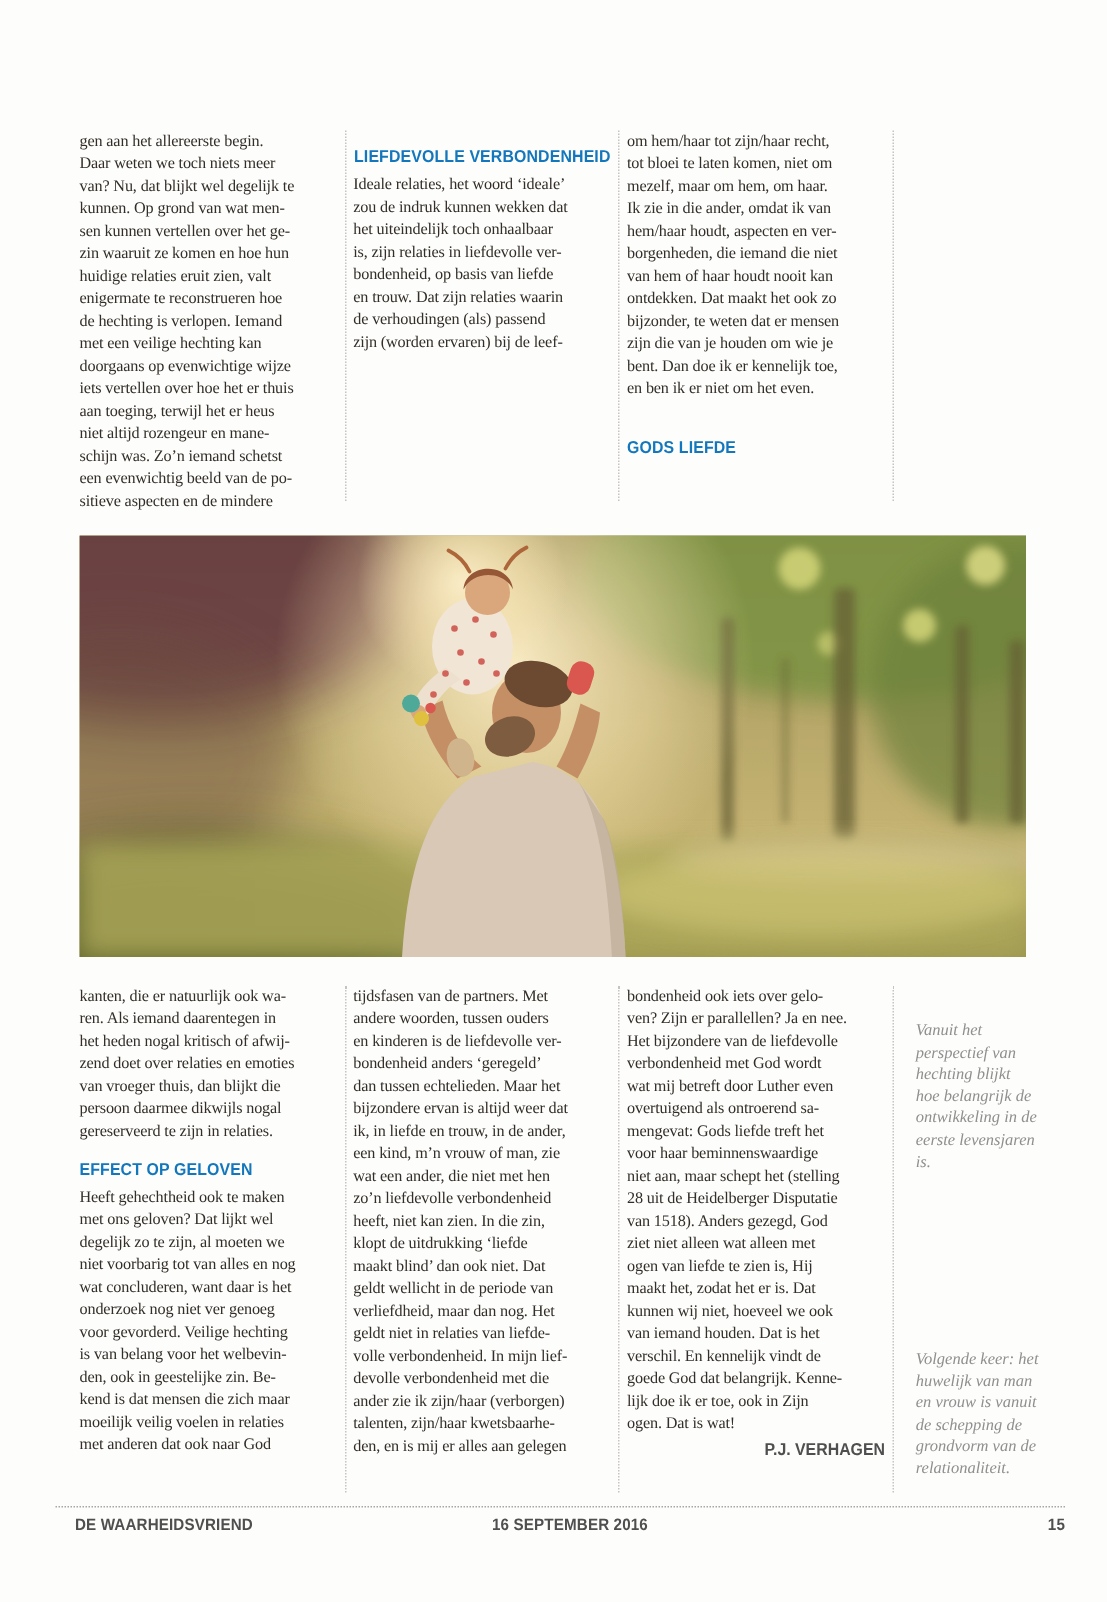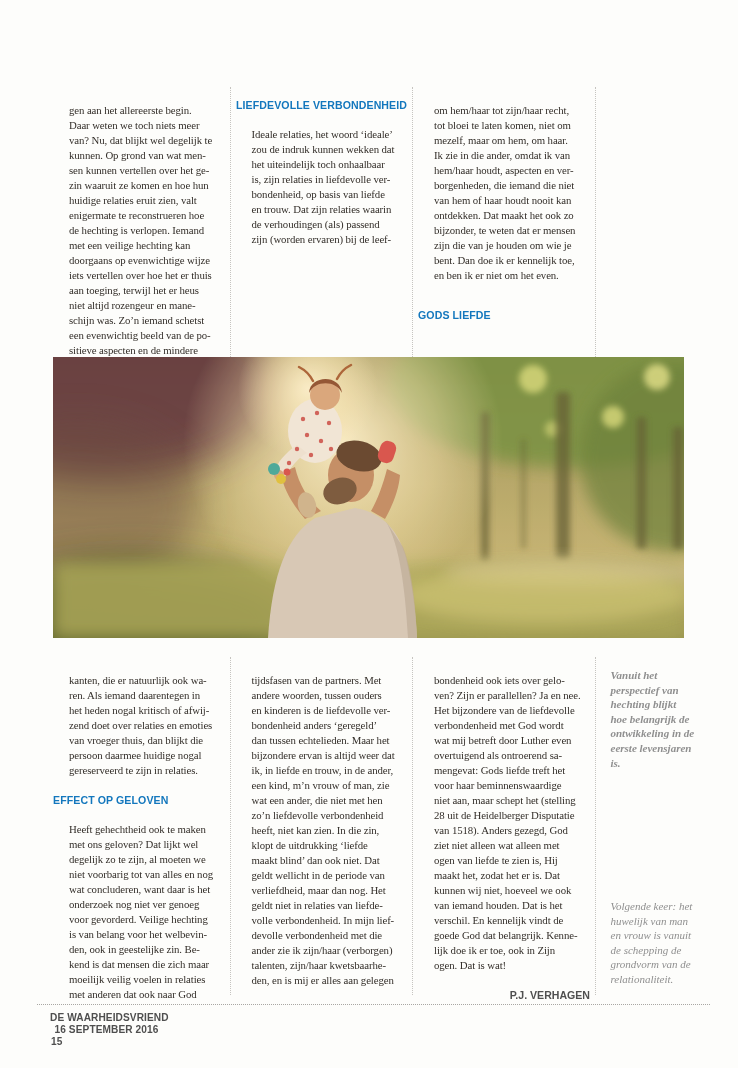--- a/index.html
+++ b/index.html
@@ -17,61 +17,61 @@
   .row{position:absolute;display:flex;}
   .row-top{left:53px;top:87px;width:537px;}
   .row-bottom{left:53px;top:657px;width:657px;height:348px;}
   .col{width:172px;flex:0 0 172px;}
   .colsep{flex:0 0 10.5px;display:flex;justify-content:center;}
   .colsep::before{content:"";border-left:1px dotted #c6c4c0;height:97%;}
   .margincol{flex:0 0 109px;position:relative;}
 
   .body-text{
     font-size:10.8px;line-height:15px;letter-spacing:-0.1px;
-    white-space:pre;margin:16px;
+    white-space:pre;margin:0;
   }
   .heading{
     font-family:"Liberation Sans", sans-serif;
     font-weight:bold;font-size:11.5px;letter-spacing:0.1px;
     color:#1377bd;margin:12px 0 5px 0;
     transform:scaleX(0.92);transform-origin:left center;
     white-space:pre;
   }
   .heading.mt-lg{margin-top:26px;}
   .author{
     font-family:"Liberation Sans", sans-serif;
     font-weight:bold;font-size:11.5px;color:#4f4f4f;
     text-align:right;margin-top:4px;
     transform:scaleX(0.92);transform-origin:right center;
     white-space:pre;
   }
   .margin-note{
     font-size:11px;line-height:14.6px;font-style:italic;
     color:#8f8f8f;white-space:pre;position:absolute;left:10px;right:0;
   }
-  .note1{top:0;font-weight:bold;}
+  .note1{top:12px;}
   .note2{top:231px;}
 
   
   .photo{
     position:absolute;left:53px;top:357px;width:631px;height:281px;
     overflow:hidden;background:#b0a569;
   }
   .photo svg{display:block;}
 
   
   .footer-rule{
     position:absolute;left:37px;right:28px;top:1004px;
     border-top:1px dotted #a9a7a3;height:0;
   }
   .footer{
     position:absolute;left:50px;right:28px;top:1011px;
-    display:flex;align-items:flex-start;
+    display:flex;align-items:center;
     font-family:"Liberation Sans", sans-serif;
-    font-weight:bold;font-size:11px;color:#4f4f4f;letter-spacing:0.1px;flex-direction:column;
+    font-weight:bold;font-size:11px;color:#4f4f4f;letter-spacing:0.1px;
   }
   .footer .f-left{flex:1;text-align:left;transform:scaleX(0.92);transform-origin:left center;}
   .footer .f-center{flex:1;text-align:center;transform:scaleX(0.92);transform-origin:center center;}
   .footer .f-right{flex:1;text-align:right;transform:scaleX(0.92);transform-origin:right center;}
 </style>
 </head>
 <body>
 
 <div class="page">
 
@@ -224,21 +224,21 @@
     </svg>
   </div>
 
   <div class="row row-bottom">
     <div class="col">
       <p class="body-text">kanten, die er natuurlijk ook wa-
 ren. Als iemand daarentegen in
 het heden nogal kritisch of afwij-
 zend doet over relaties en emoties
 van vroeger thuis, dan blijkt die
-persoon daarmee huidige nogal
+persoon daarmee dikwijls nogal
 gereserveerd te zijn in relaties.</p>
       <h2 class="heading">EFFECT OP GELOVEN</h2>
       <p class="body-text">Heeft gehechtheid ook te maken
 met ons geloven? Dat lijkt wel
 degelijk zo te zijn, al moeten we
 niet voorbarig tot van alles en nog
 wat concluderen, want daar is het
 onderzoek nog niet ver genoeg
 voor gevorderd. Veilige hechting
 is van belang voor het welbevin-

